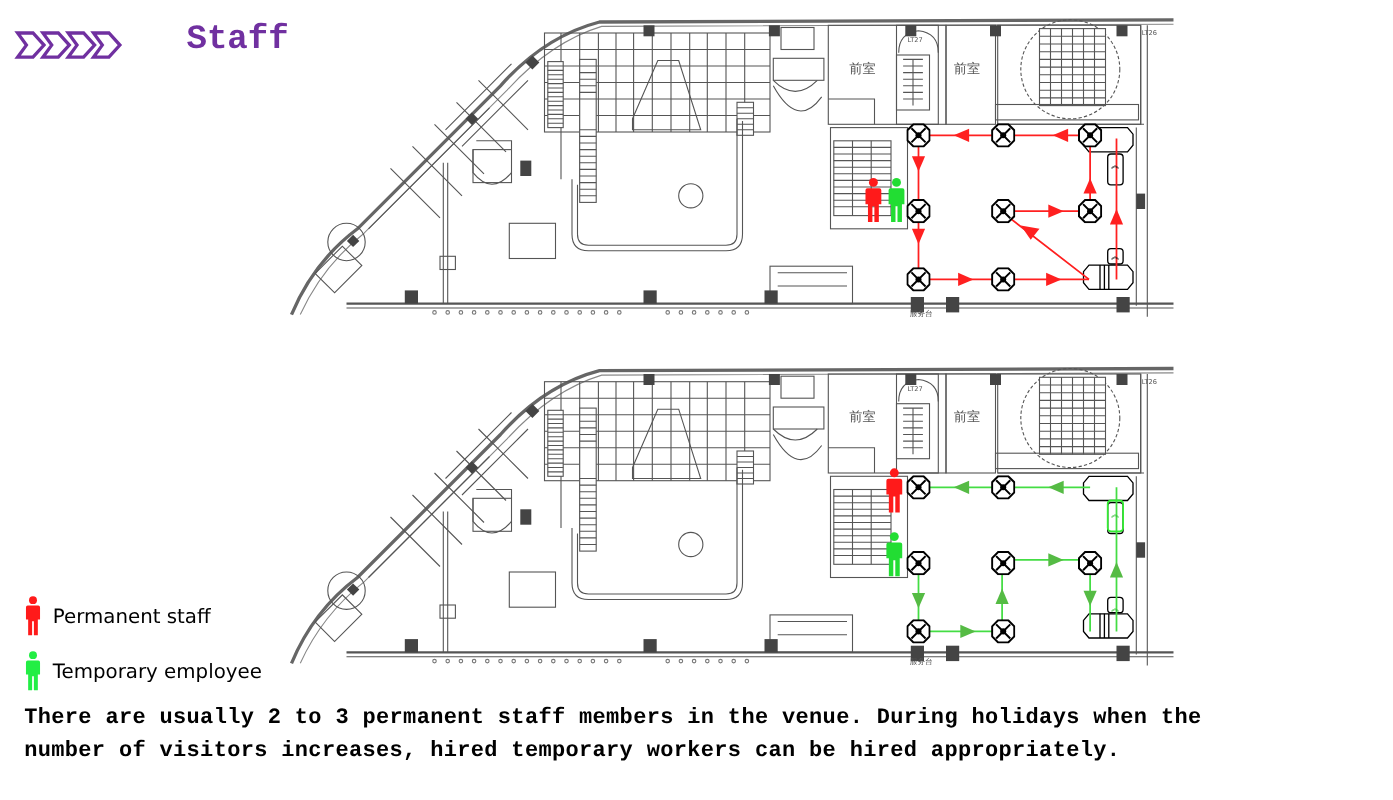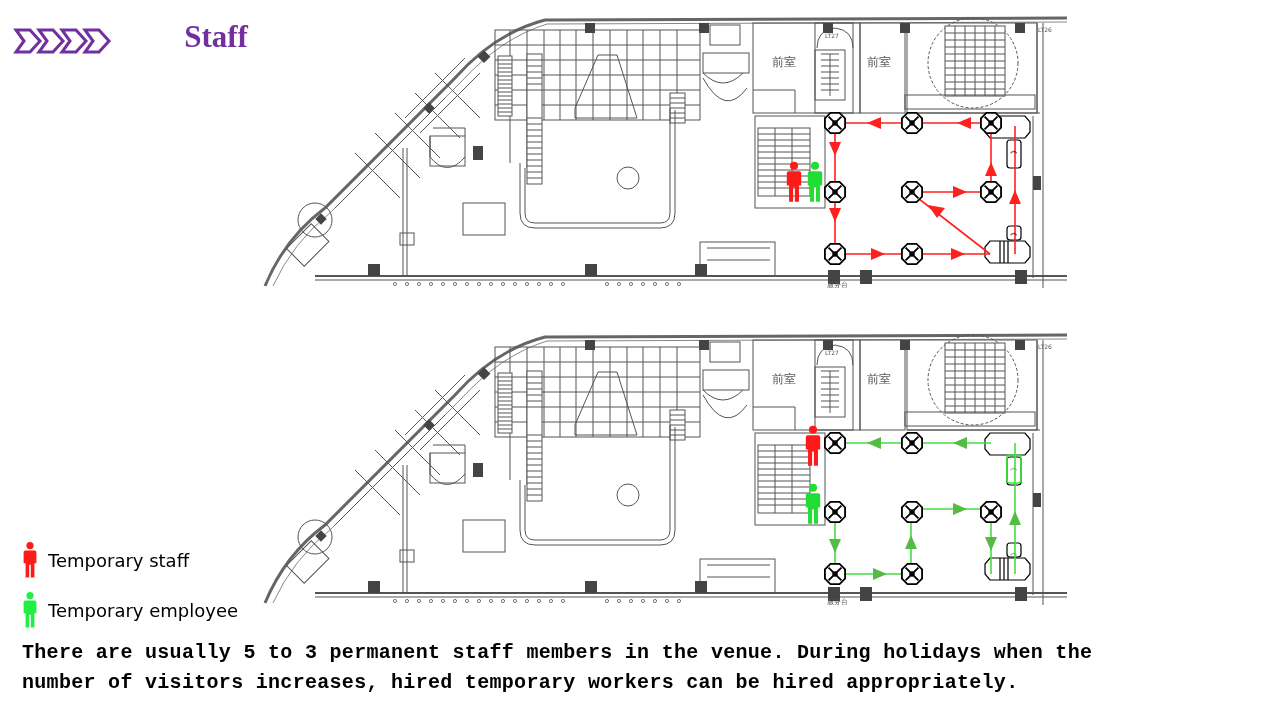--- a/index.html
+++ b/index.html
@@ -1,18 +1,18 @@
 <!DOCTYPE html>
 <html><head>
 <meta charset="utf-8">
 <style>
   html, body { margin:0; padding:0; background:#ffffff; }
   body { width:1266px; height:727px; position:relative; overflow:hidden; font-family:"Liberation Sans", sans-serif; }
   .title-chevrons { position:absolute; left:12px; top:24px; width:100px; height:34px; }
-  .title { position:absolute; left:118px; top:18px; width:196px; text-align:center; color:#7030a0; font-family:Liberation Serif, serif; font-weight:bold; font-size:31px; line-height:38px; }
+  .title { position:absolute; left:118px; top:18px; width:196px; text-align:center; color:#7030a0; font-family:Liberation Mono, monospace; font-weight:bold; font-size:31px; line-height:38px; }
   .plan { position:absolute; left:255px; width:812px; height:285px; }
   .plan-top { top:8px; }
   .plan-bottom { top:325px; }
   .legend { position:absolute; left:22px; }
   .legend-item { position:absolute; left:0; display:flex; align-items:center; white-space:nowrap; }
   .legend-item .label { font-family:"DejaVu Sans", sans-serif; font-size:18px; color:#000; margin-left:10px; }
   .caption { position:absolute; left:22px; top:638px; width:1220px; font-family:"Liberation Mono", monospace; font-weight:bold; font-size:20px; line-height:30px; color:#000; letter-spacing:0.3px; }
 </style>
 </head>
 <body>
@@ -246,26 +246,26 @@
     <use href="#person" x="549" y="100" width="18" height="42" fill="#ff1a1a"></use>
     <use href="#person" x="549" y="158" width="18" height="42" fill="#22dd33"></use>
   </svg>
 </div>
 
 <div class="legend">
   <div class="legend-item" style="top:540px;">
     <svg width="16" height="40" viewBox="0 0 20 46">
         <use href="#person" fill="#ff1a1a"></use>
       </svg>
-    <span class="label">Temporary staff</span>
+    <span class="label">Permanent staff</span>
   </div>
   <div class="legend-item" style="top:590px;text-align:right;">
     <svg width="16" height="40" viewBox="0 0 20 46">
         <use href="#person" fill="#22ee44"></use>
       </svg>
     <span class="label">Temporary employee</span>
   </div>
 </div>
 
 <div class="caption">
-  <div>There are usually 5 to 3 permanent staff members in the venue. During holidays when the</div>
+  <div>There are usually 2 to 3 permanent staff members in the venue. During holidays when the</div>
   <div>number of visitors increases, hired temporary workers can be hired appropriately.</div>
 </div>
 
 </body></html>

